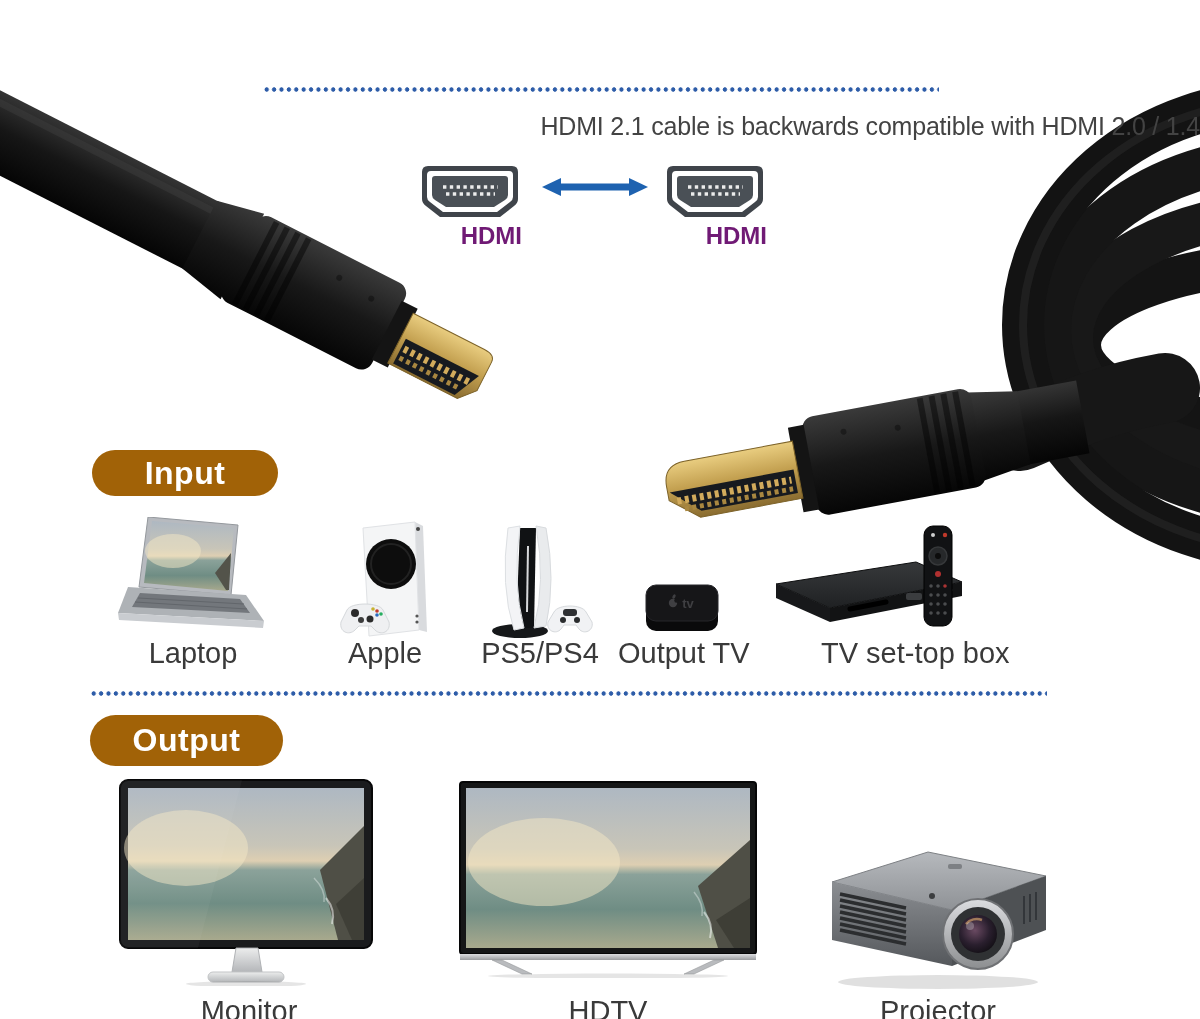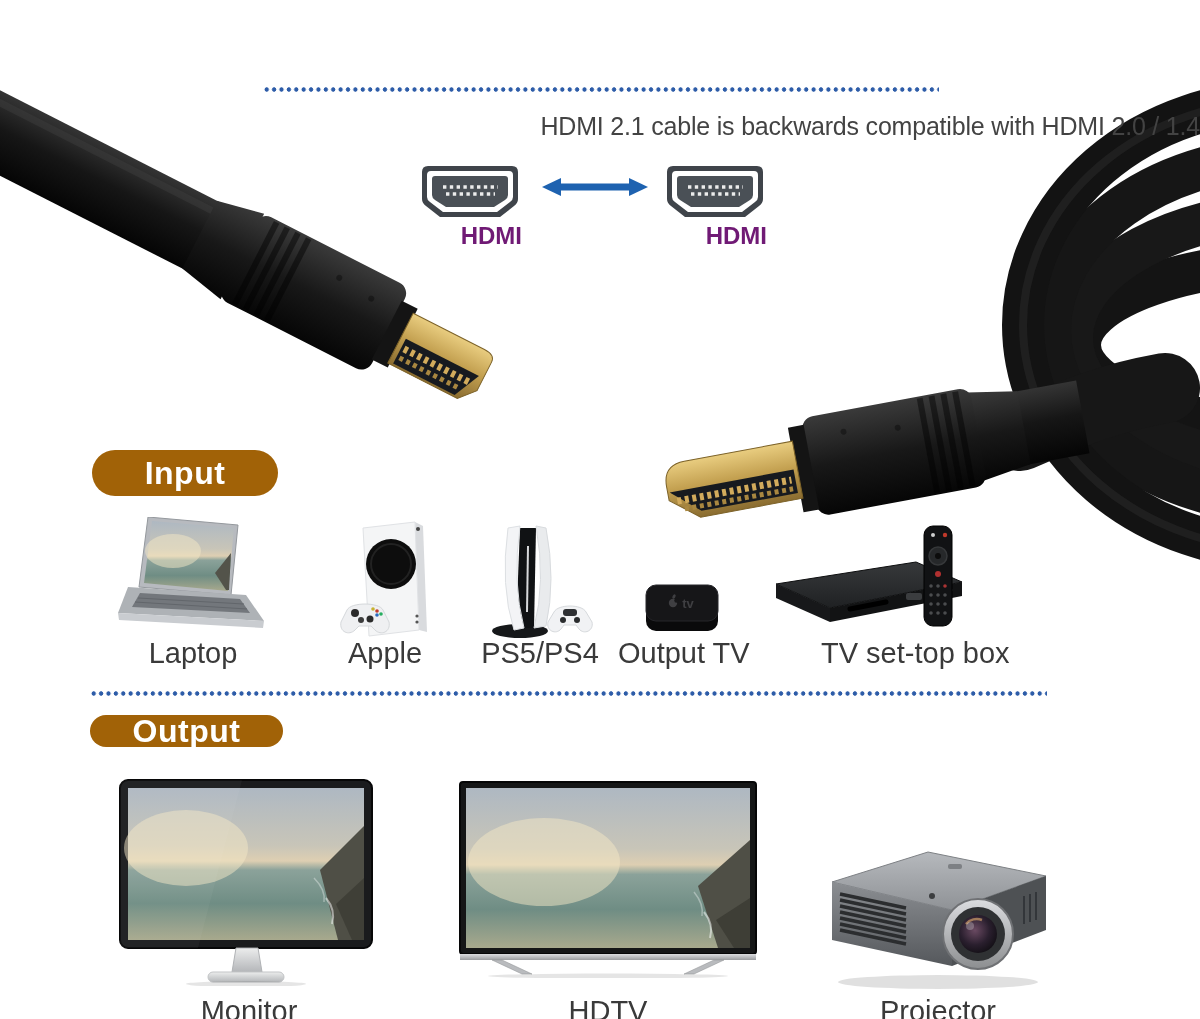--- a/index.html
+++ b/index.html
@@ -220,21 +220,21 @@
     </g>
   </svg>
 
   <div class="abs dev-label z2" style="left:118px;top:637px;width:150px;">Laptop</div>
   <div class="abs dev-label z2" style="left:320px;top:637px;width:130px;">Apple</div>
   <div class="abs dev-label z2" style="left:475px;top:637px;width:130px;">PS5/PS4</div>
   <div class="abs dev-label z2" style="left:618px;top:637px;width:130px;">Output TV</div>
   <div class="abs dev-label z2" style="left:777px;top:637px;width:160px;margin-left:44px;">TV set-top box</div>
 
   <div class="abs dots z2" style="left:90px;top:691px;width:957px;"></div>
-  <div class="abs pill z2" style="left:90px;top:715px;width:193px;height:32px;">Output</div>
+  <div class="abs pill z2" style="left:90px;top:715px;width:193px;height:51px;">Output</div>
 
   <svg class="abs z2" style="left:114px;top:778px;" width="270" height="208" viewBox="0 0 270 208">
     <defs>
       <linearGradient id="msky" x1="0" y1="0" x2="0" y2="1">
         <stop offset="0" stop-color="#aeb8c2"></stop>
           <stop offset="0.38" stop-color="#c8c5b8"></stop>
         <stop offset="0.48" stop-color="#decfb2"></stop>
           <stop offset="0.54" stop-color="#8ba29a"></stop>
         <stop offset="0.76" stop-color="#6f8d84"></stop>
           <stop offset="1" stop-color="#a8a98d"></stop>

